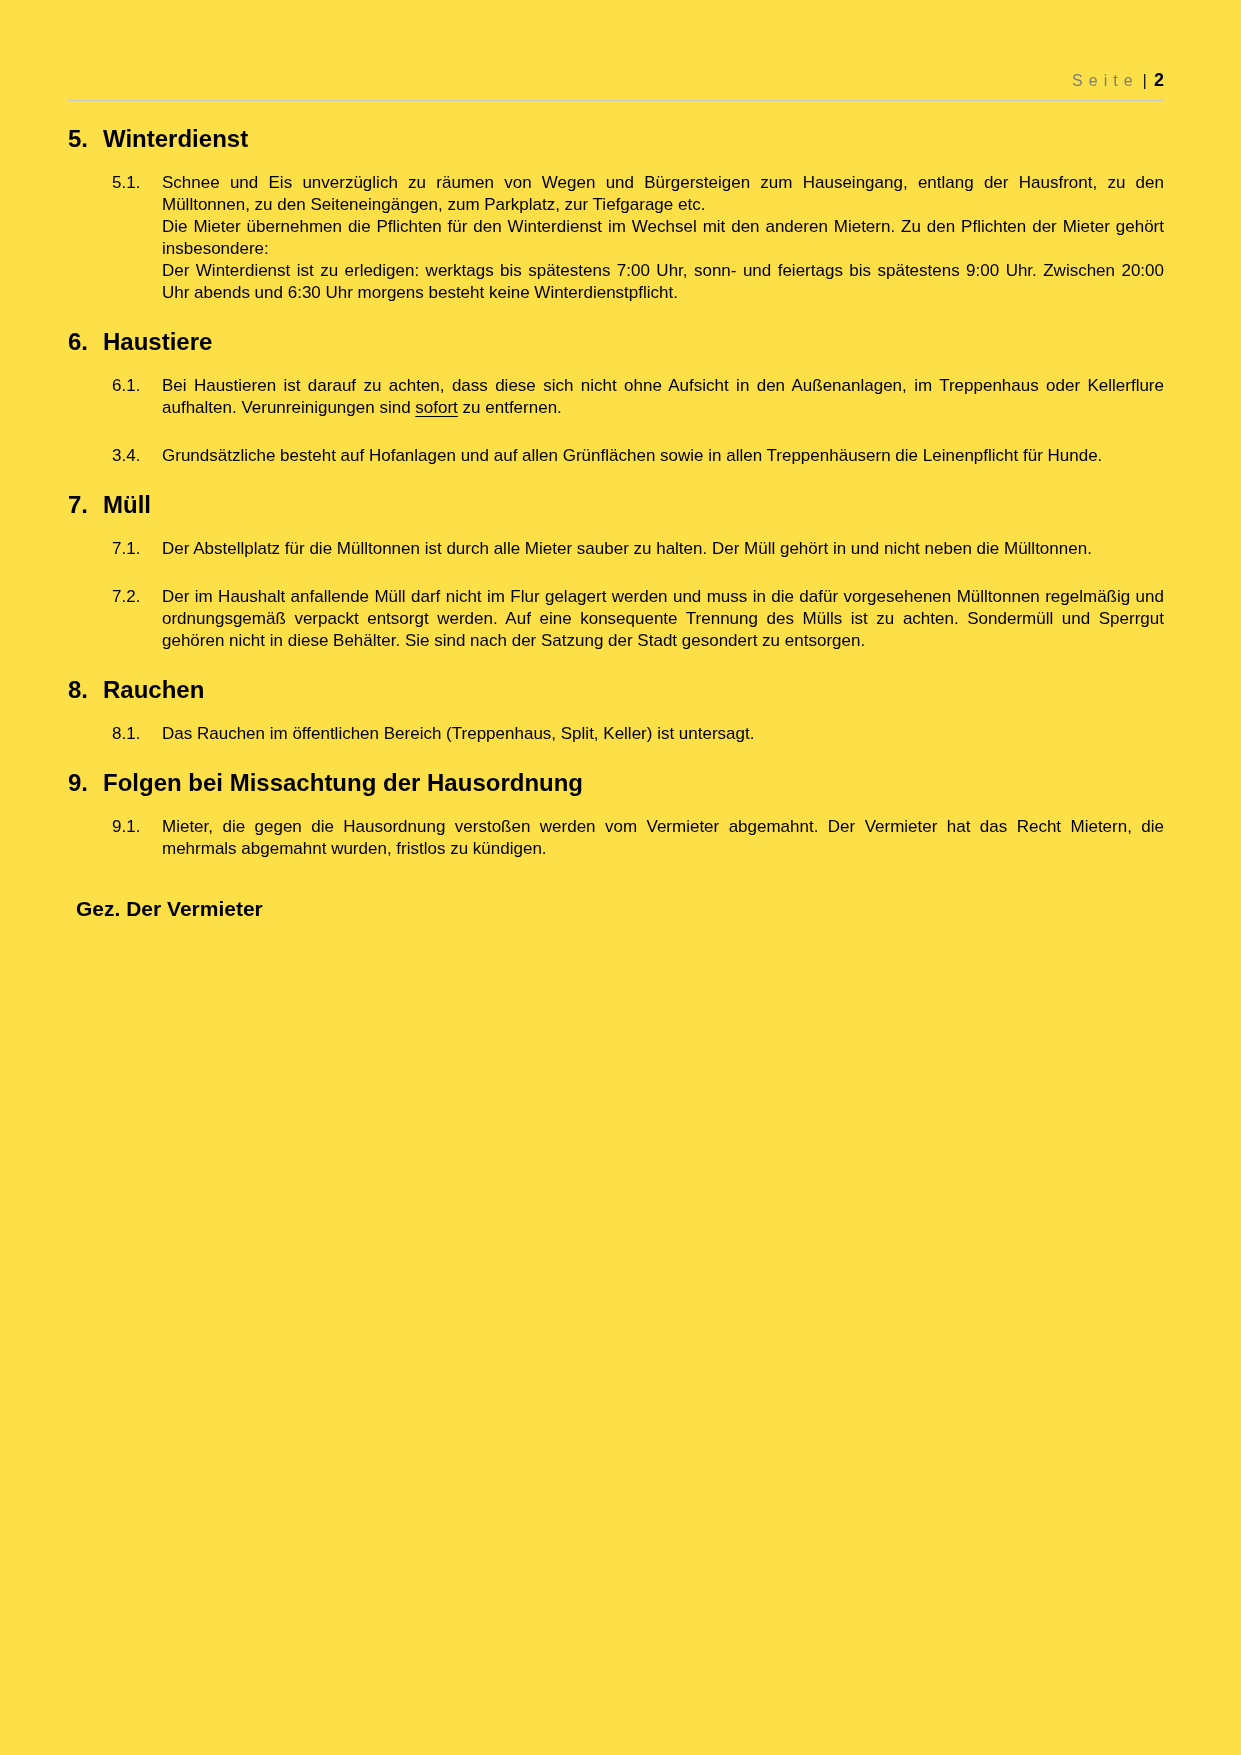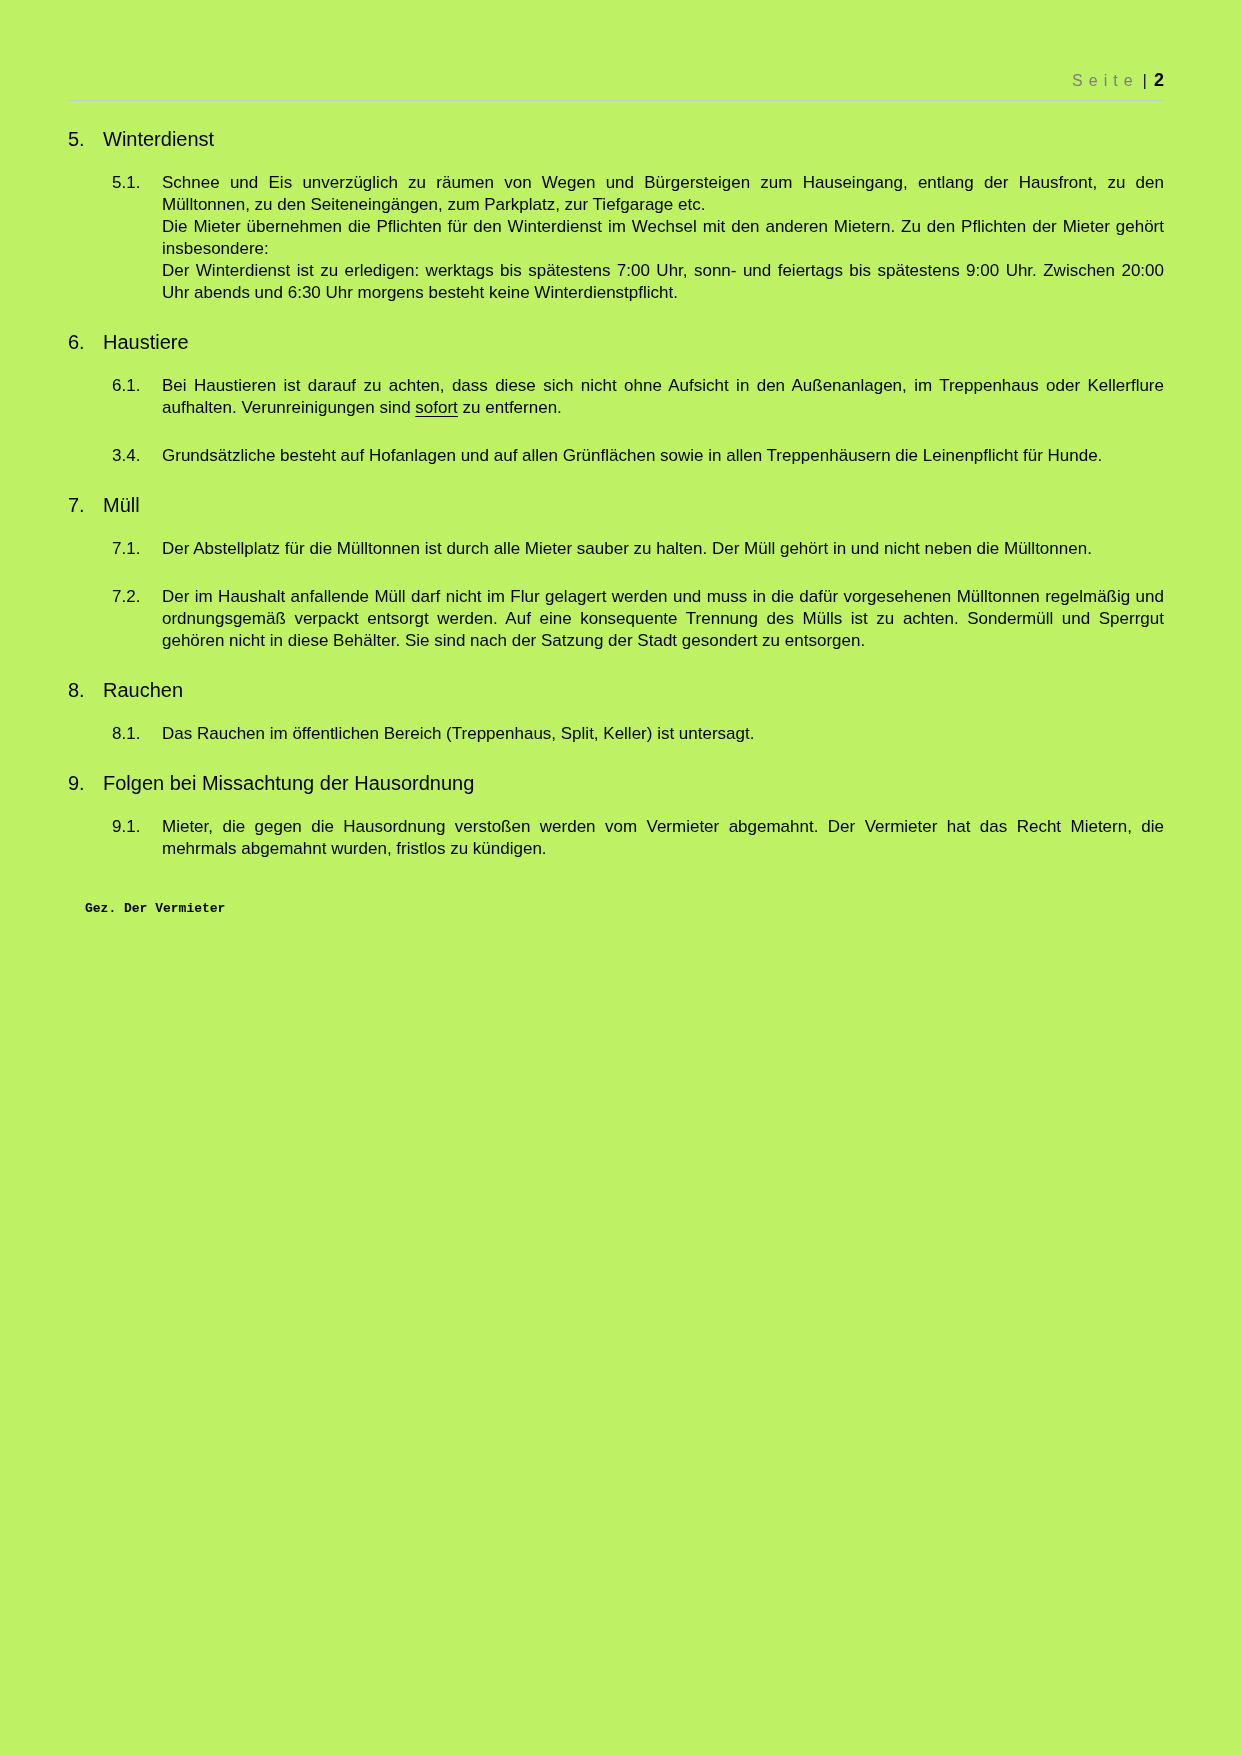--- a/index.html
+++ b/index.html
@@ -5,21 +5,21 @@
   html, body {
     margin: 0;
     padding: 0;
     background: #ffffff;
   }
   .page {
     position: relative;
     width: 1241px;
     height: 1755px;
     margin: 0 auto;
-    background: #bef264;
+    background: #fde047;
     box-sizing: border-box;
     padding: 70px 77px 0 68px;
     font-family: "Liberation Sans", "DejaVu Sans", sans-serif;
     color: #000000;
     overflow: hidden;
   }
   
   .page-header {
     display: flex;
     justify-content: flex-end;
@@ -38,23 +38,23 @@
     font-size: 17px;
     margin: 0 7px 0 4px;
   }
   .header-num {
     font-size: 18px;
     font-weight: bold;
     color: #000000;
   }
   
   h2.section-heading {
-    font-size: 20px;
+    font-size: 24px;
     line-height: 24px;
-    font-weight: normal;
+    font-weight: bold;
     margin: 26px 0 21px 0;
     color: #000000;
   }
   h2.section-heading .h-num {
     display: inline-block;
     min-width: 35px;
   }
   .item {
     display: flex;
     margin: 0 0 26px 44px;
@@ -70,25 +70,24 @@
   }
   .item-text .seg {
     text-align: justify;
   }
   .item-text .u {
     text-decoration: underline;
     text-underline-offset: 3px;
   }
   
   .signature {
-    margin: 38px 0 0 17px;
-    font-size: 13px;
+    margin: 38px 0 0 8px;
+    font-size: 21px;
     line-height: 22px;
     font-weight: bold;
-    font-family: Liberation Mono, monospace;
   }
 </style>
 </head>
 <body>
 
 <div class="page">
 
   <header class="page-header">
     <span class="header-label">Seite</span>
     <span class="header-sep">|</span>

